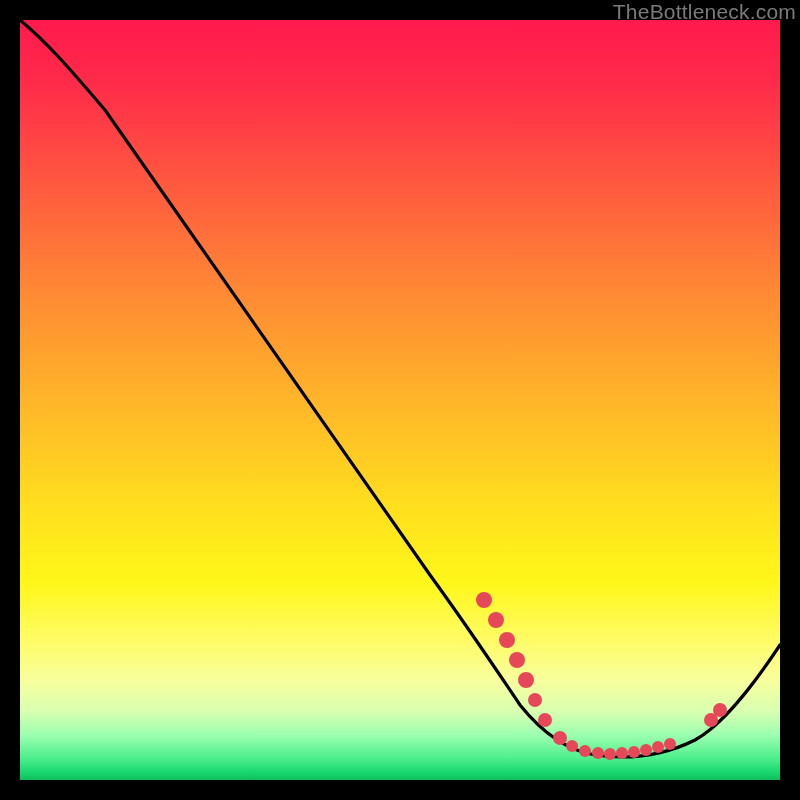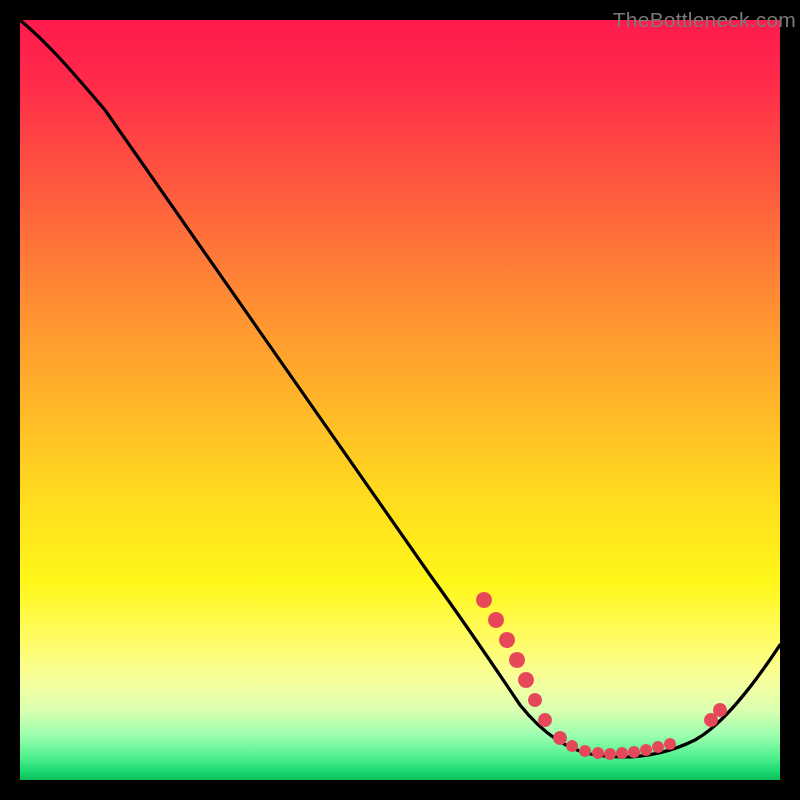--- a/index.html
+++ b/index.html
@@ -46,21 +46,21 @@
   svg.curve {
     position: absolute;
     left: 0;
     top: 0;
     width: 760px;
     height: 760px;
     overflow: visible;
   }
   .watermark {
     position: absolute;
-    top: 8px;
+    top: 0px;
     right: 4px;
     color: #7a7a7a;
     font-size: 21px;
     font-weight: 500;
     letter-spacing: 0.2px;
     user-select: none;
   }
 </style>
 </head>
 <body>

